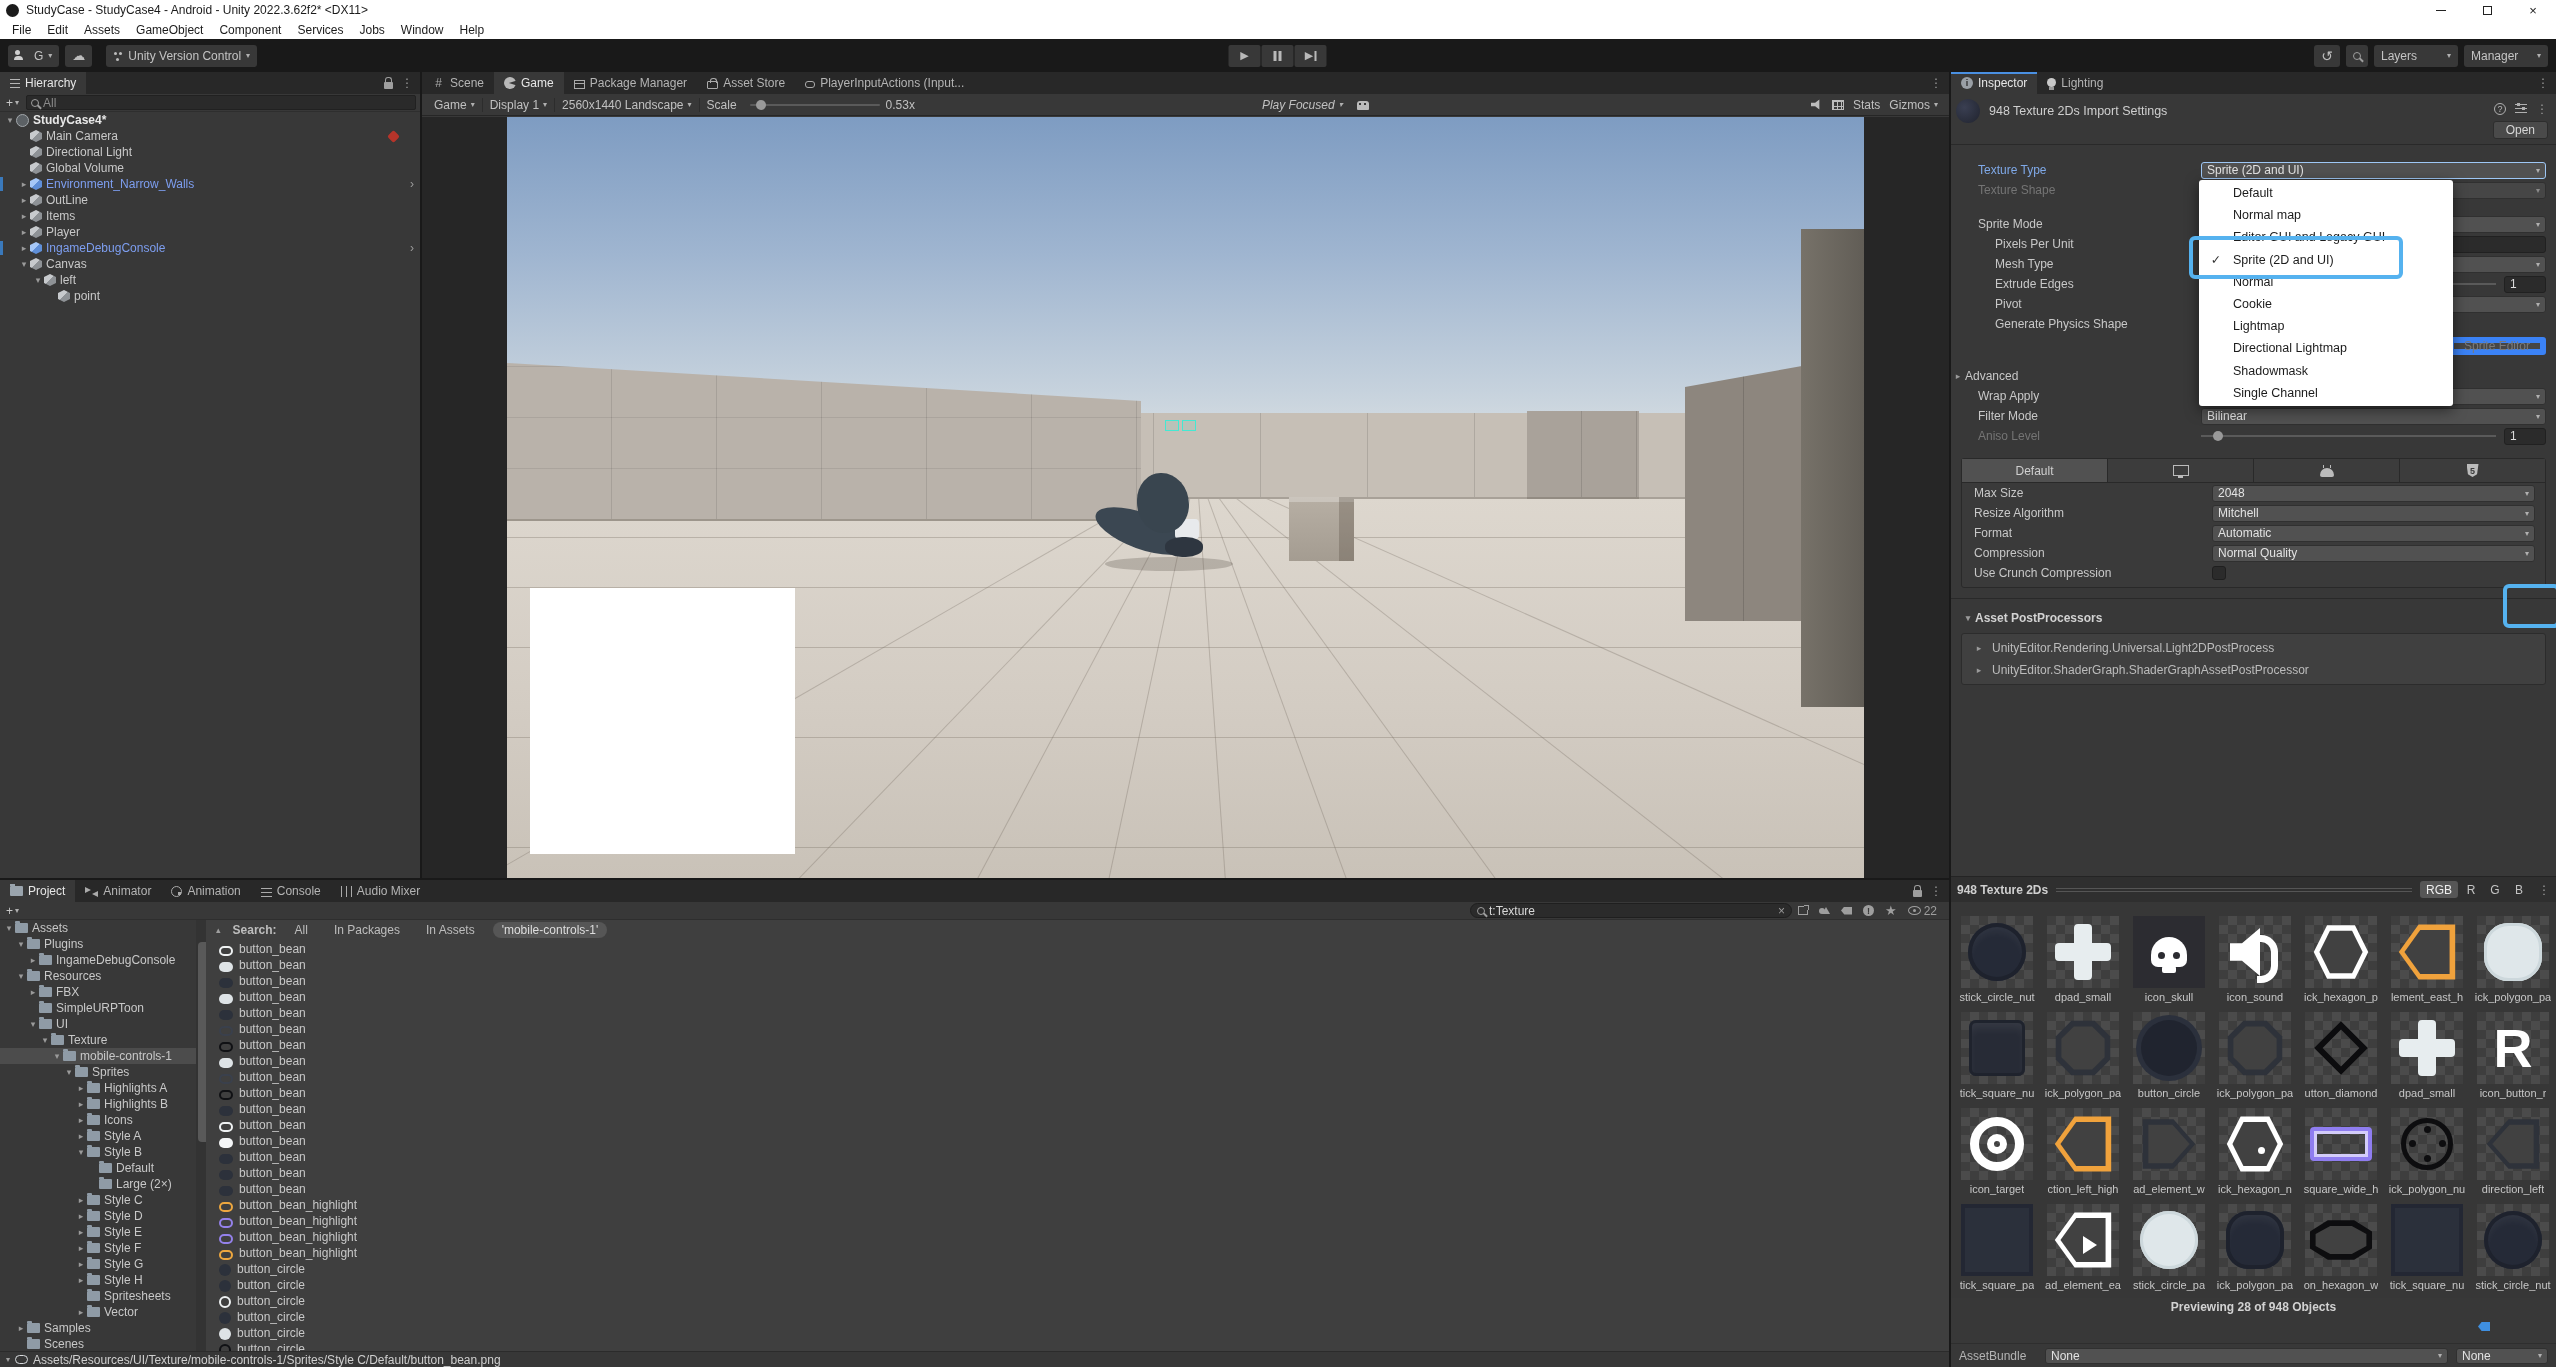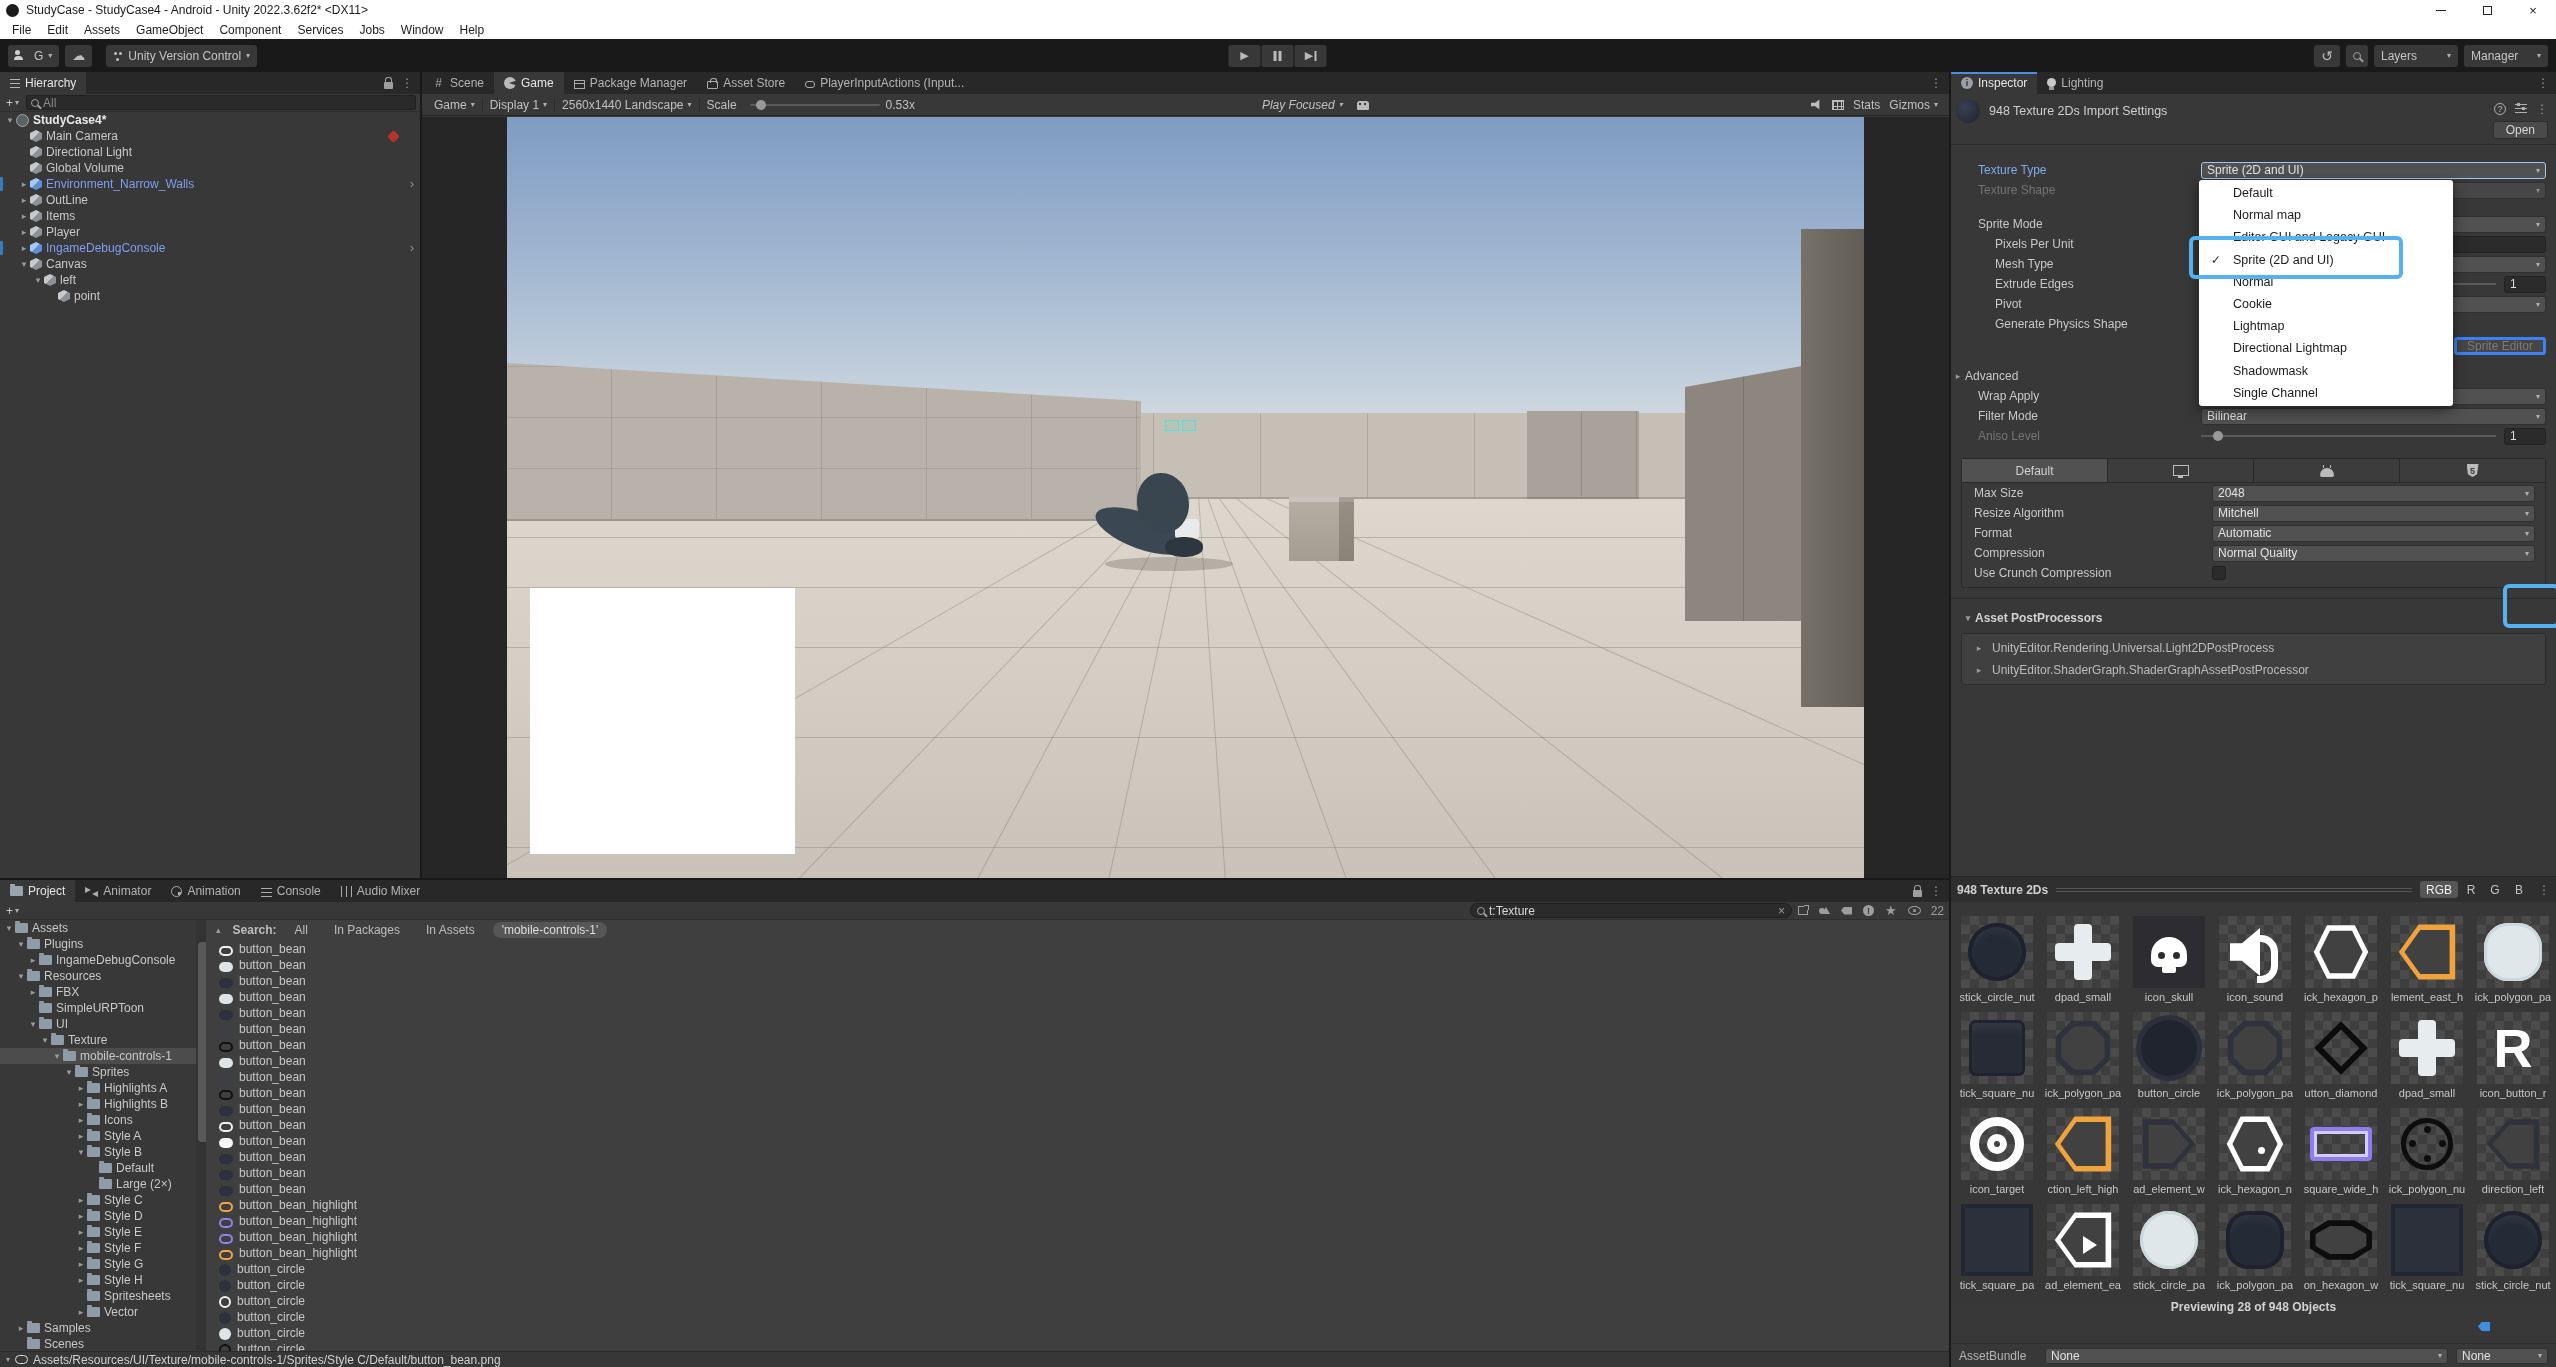--- a/index.html
+++ b/index.html
@@ -154,21 +154,21 @@
   .irow.disabled .dd{background:#464646;color:#8a8a8a;}
   .irow.disabled .dd .caret{color:#8a8a8a;}
   .dd.focusdd{border-color:#9ec7f5;}
   .tfield{flex:1;height:17px;background:#2b2b2b;border:1px solid #212121;border-radius:3px;}
   .slwrap{flex:1;display:flex;align-items:center;gap:8px;}
   .sltrack{flex:1;height:2px;background:#5a5a5a;position:relative;}
   .slknob{position:absolute;left:12px;top:-4px;width:10px;height:10px;border-radius:50%;background:#999;}
   .slval{width:42px;height:17px;background:#2b2b2b;border:1px solid #212121;border-radius:3px;display:flex;align-items:center;padding:0 5px;color:#ddd;}
   .cbox{width:14px;height:14px;background:#2b2b2b;border:1px solid #1f1f1f;border-radius:3px;}
   .btnrow{height:24px;display:flex;align-items:center;justify-content:flex-end;padding-right:10px;}
-  .minibtn{background:#464646;border:3px solid #3b82f6;border-radius:3px;height:18px;padding:0 10px;display:flex;align-items:center;color:#b4b4b4;}
+  .minibtn{background:#464646;border:6px solid #3b82f6;border-radius:3px;height:18px;padding:0 10px;display:flex;align-items:center;color:#b4b4b4;}
   .minibtn.disabled{color:#7a7a7a;}
   .foldrow .lab{padding-left:10px;color:#c8c8c8;}
   .farrow{color:#9a9a9a;font-size:9px;width:14px;text-align:center;}
   .platbox{margin:12px 10px 0 10px;border:1px solid #292929;border-radius:3px;background:#3a3a3a;padding-bottom:4px;}
   .plattabs{height:24px;display:flex;border-bottom:1px solid #292929;}
   .plattab{flex:1;display:flex;align-items:center;justify-content:center;background:#3c3c3c;color:#cfcfcf;border-right:1px solid #292929;}
   .plattab.active{background:#515151;}
   .pi-monitor{width:16px;height:11px;border:1px solid #bbb;position:relative;}
   .pi-monitor::after{content:"";position:absolute;left:4px;bottom:-3px;width:5px;height:2px;background:#bbb;}
   .pi-android{width:14px;height:9px;background:#bbb;border-radius:7px 7px 2px 2px;position:relative;margin-top:3px;}
@@ -569,21 +569,21 @@
           <span class="magico"></span>
           <span>t:Texture</span>
           <span class="clr">×</span>
         </span>
         <span class="picons">
           <span class="pico-popup"></span>
           <span class="pico-asset"></span>
           <span class="pico-tag"></span>
           <span class="pico-alert">!</span>
           <span style="font-size:13px;color:#9e9e9e;">★</span>
-          <span style="display:flex;align-items:center;gap:10px;">
+          <span style="display:flex;align-items:center;gap:3px;">
             <span class="eyeico"></span>
             <span>22</span>
           </span>
         </span>
         <div class="bar-right" style="position:absolute;right:0;top:3px;">
         </div>
       </div>
       <div class="pbody">
         <div class="ptreecol" id="ptree">
             <div class="trow" style="padding-left: 3px;">

